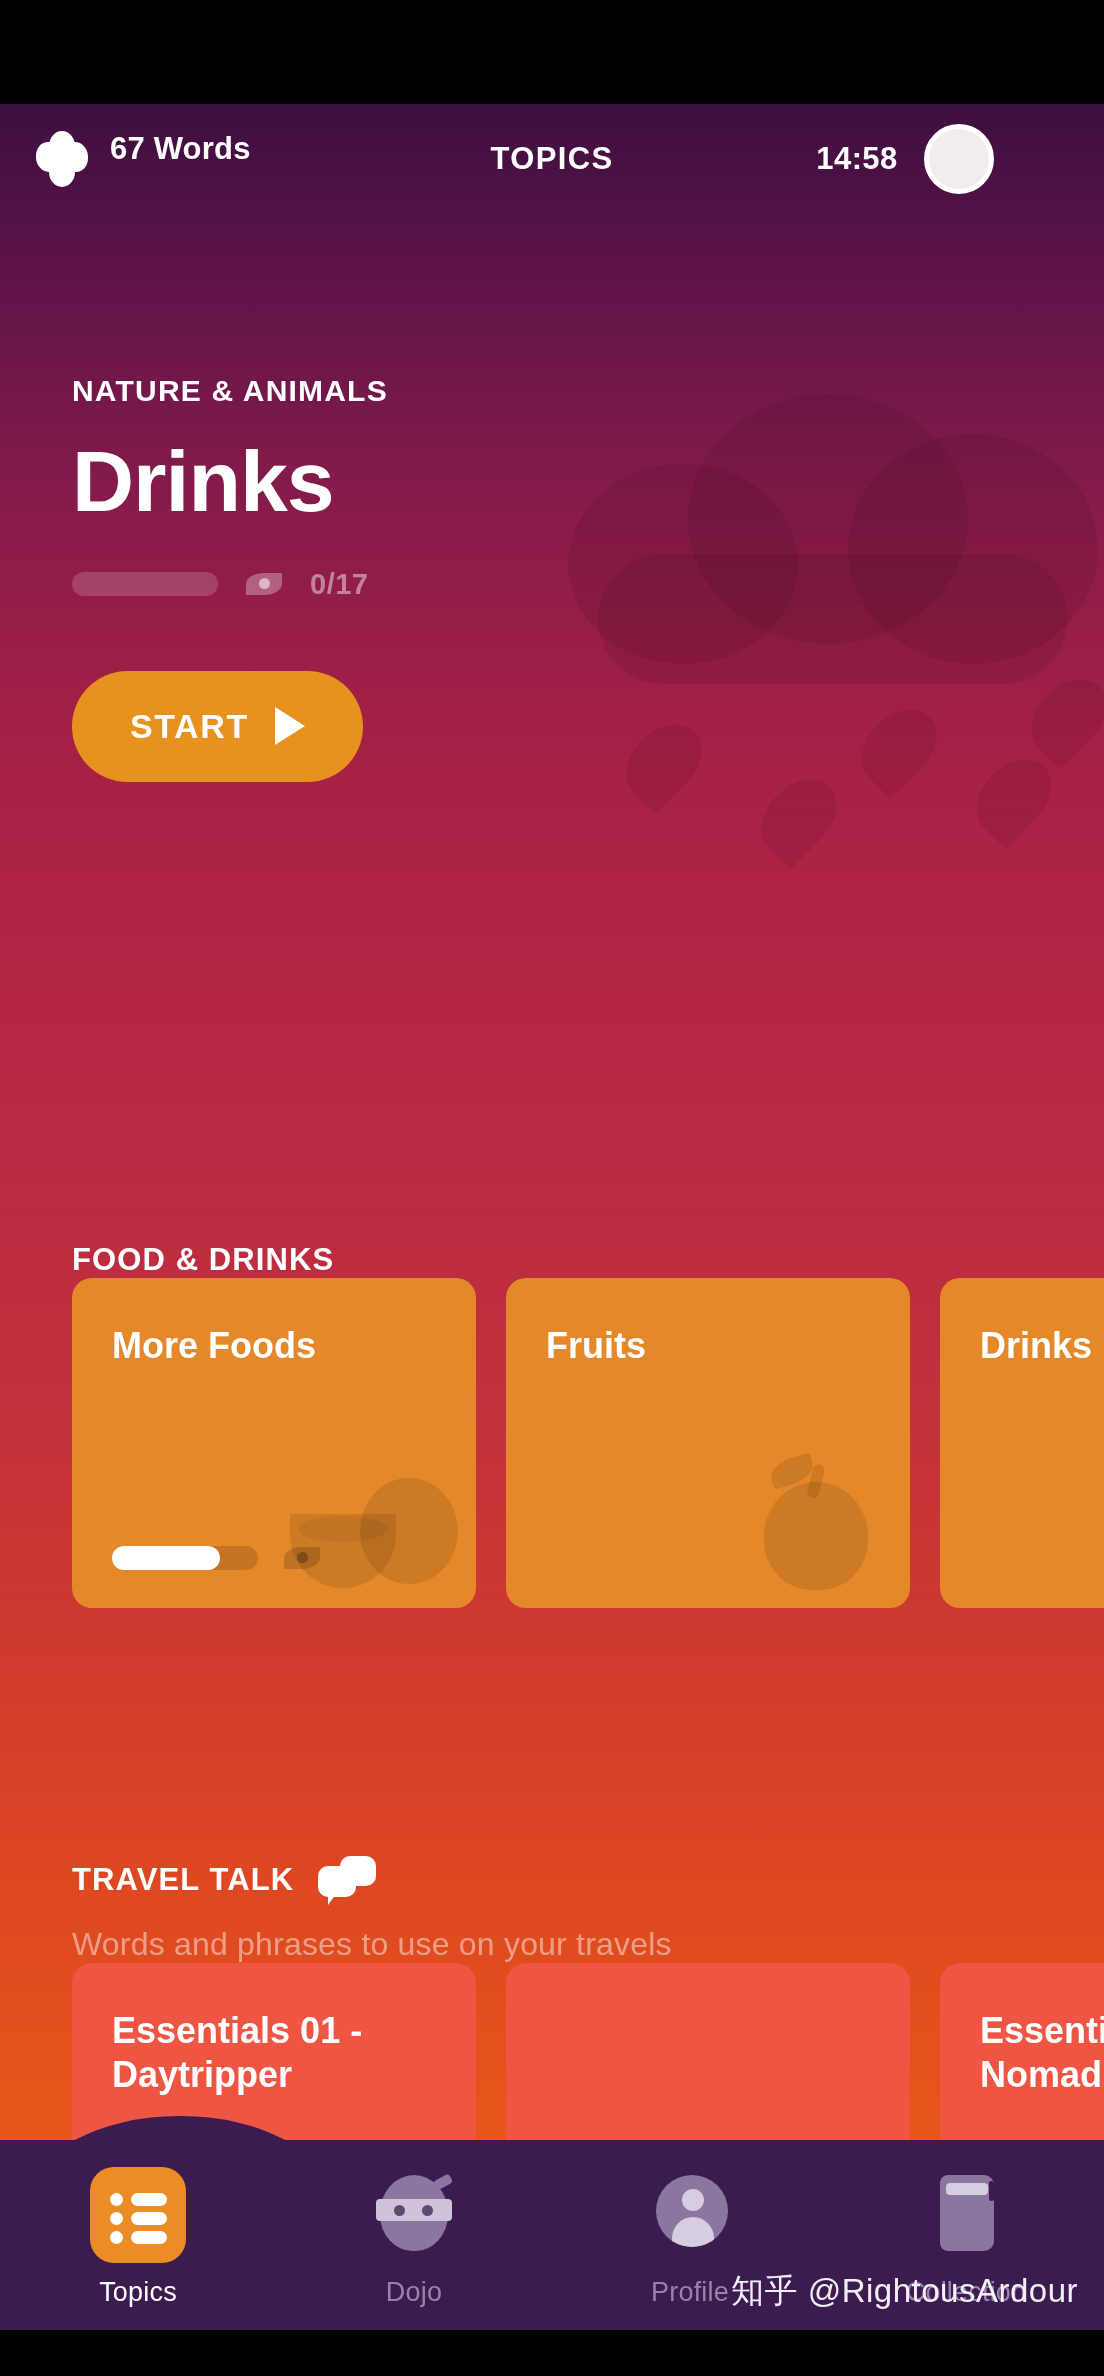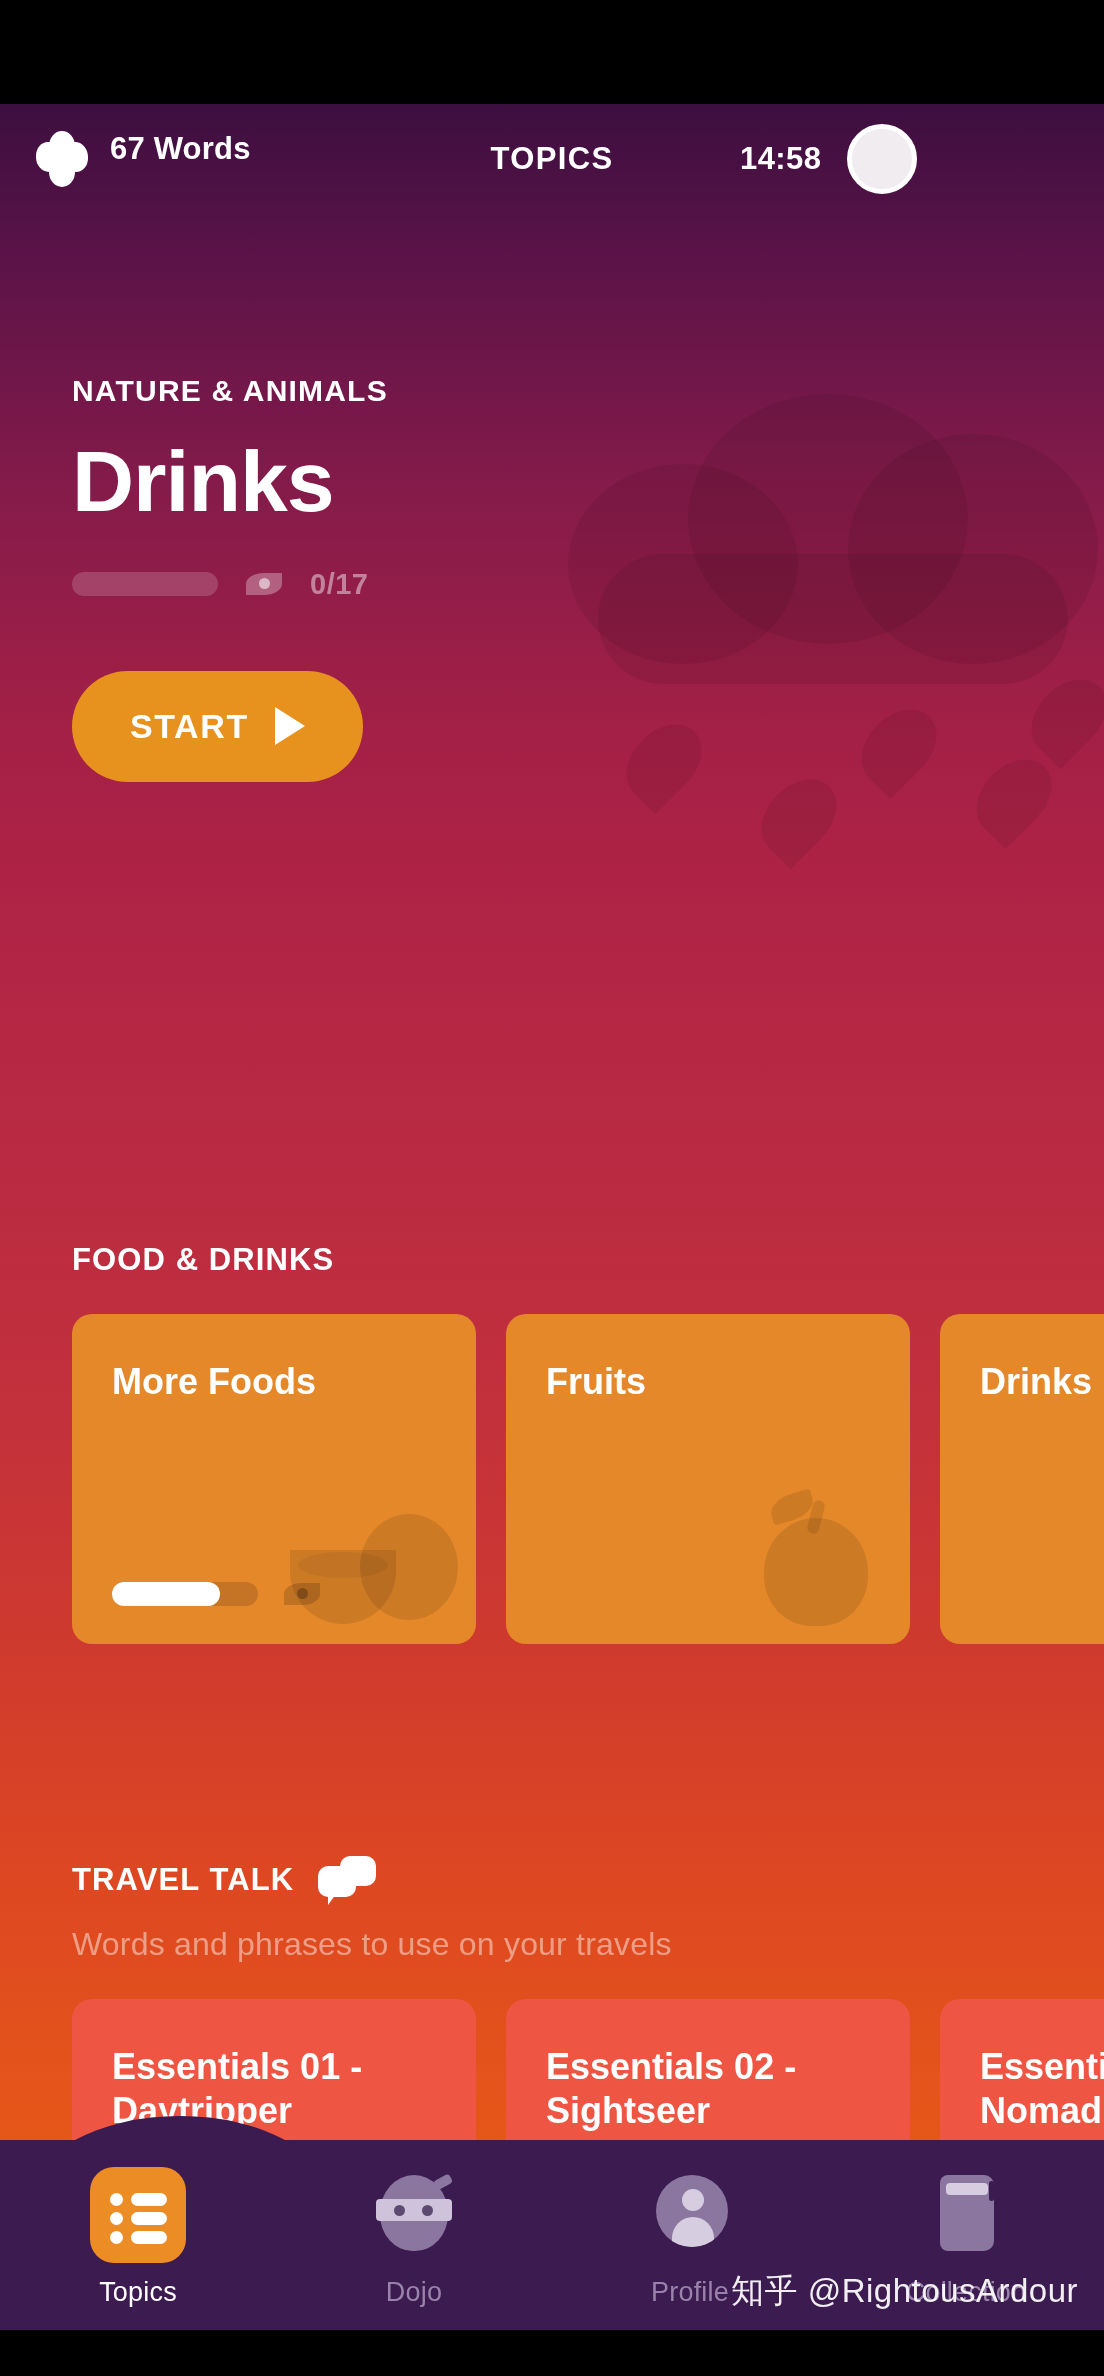--- a/index.html
+++ b/index.html
@@ -120,21 +120,21 @@
     flex: 1;
     text-align: center;
     color: #ffffff;
     font-size: 31px;
     font-weight: bold;
     letter-spacing: 1.4px;
   }
   .header-right {
     display: flex;
     align-items: center;
-    justify-content: flex-start;
+    justify-content: center;
     gap: 26px;
     width: 330px;
   }
   .clock {
     color: #ffffff;
     font-size: 31px;
     font-weight: bold;
     letter-spacing: 0.4px;
   }
   .avatar {
@@ -268,21 +268,20 @@
     width: 0; height: 0;
     border-left: 8px solid #ffffff;
     border-right: 5px solid transparent;
     border-bottom: 11px solid transparent;
   }
 
   .card-rail {
     display: flex;
     gap: 30px;
     padding-left: 72px;
-    margin-top: 36px;
   }
 
   .topic-card {
     position: relative;
     flex: 0 0 404px;
     width: 404px;
     height: 330px;
     border-radius: 20px;
     padding: 46px 40px;
     overflow: hidden;
@@ -591,21 +590,20 @@
 
         <div class="topic-card card-travel">
           <div class="card-title">Essentials 01 - Daytripper</div>
           <div class="card-art">
             <div class="art-shape" style="right:0;  bottom:0; width:86px; height:96px; border-radius:14px;"></div>
             <div class="art-shape" style="right:74px;bottom:0; width:70px; height:70px; border-radius:70px 0 0 0;"></div>
           </div>
         </div>
 
         <div class="topic-card card-travel">
-          <div class="card-title">Essentials 02 - Sightseer</div>
           <div class="card-art">
             <div class="art-shape" style="right:10px;bottom:0; width:74px; height:84px; border-radius:16px 16px 0 0;"></div>
           </div>
         </div>
 
         <div class="topic-card card-travel">
           <div class="card-title">Essentials 03 - Nomad</div>
 
         </div>
 

